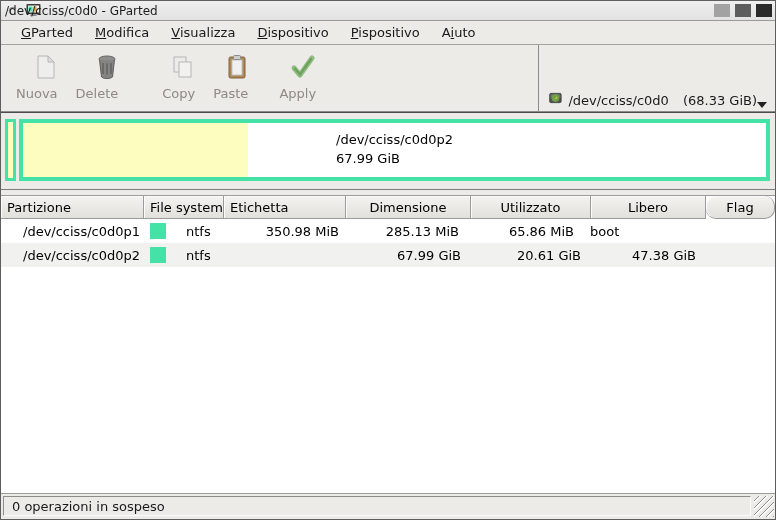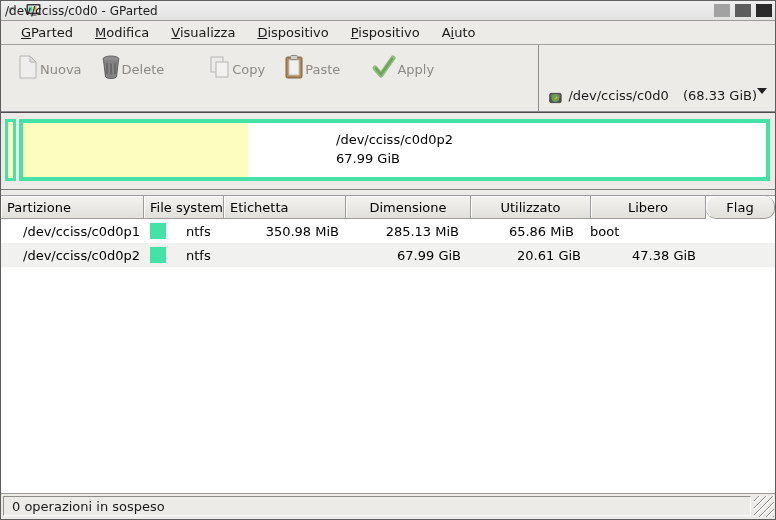--- a/index.html
+++ b/index.html
@@ -50,36 +50,36 @@
   
   .toolbar {
     height: 67px; flex: 0 0 67px;
     background: #ECEBE7;
     border-bottom: 1px solid #8b8b8b;
     display: flex; align-items: stretch;
     position: relative;
   }
   .tb-left { display: flex; align-items: flex-start; padding: 5px 0 0 6px; }
   .tb-btn {
-    display: flex; flex-direction: row; align-items: center;
+    display: flex; flex-direction: column; align-items: flex-end;
     padding: 3px 9px 2px 9px;
     color: #8d8a84; font-size: 13px;
   }
   .tb-btn .ticon { height: 27px; display: flex; align-items: center; }
   .tb-btn .lbl { margin-top: 6px; white-space: nowrap; }
   .tb-btn.two-line .lbl { text-align: left; line-height: 1.25; margin-top: 1px; }
   .tb-sep { width: 1px; background: #b3b0ab; border-right: 1px solid #f8f8f6; margin: 5px 6px; }
   .tb-right {
     position: absolute; left: 537px; top: 0; bottom: 0; right: 0;
     border-left: 1px solid #8b8b8b;
     display: flex; align-items: center;
     padding: 0 8px 0 10px;
     font-size: 13px; color: #1a1a1a;
   }
-  .device-combo { display: flex; align-items: flex-start; width: 100%; margin-top: 40px; }
+  .device-combo { display: flex; align-items: flex-end; width: 100%; margin-top: 40px; }
   .device-combo .dtext { margin-left: 6px; white-space: nowrap; }
   .device-combo .dsize { margin-left: 14px; white-space: nowrap; }
   .combo-arrow {
     margin-left: auto;
     width: 0; height: 0;
     border-left: 5px solid transparent; border-right: 5px solid transparent;
     border-top: 6px solid #222;
   }
 
   

